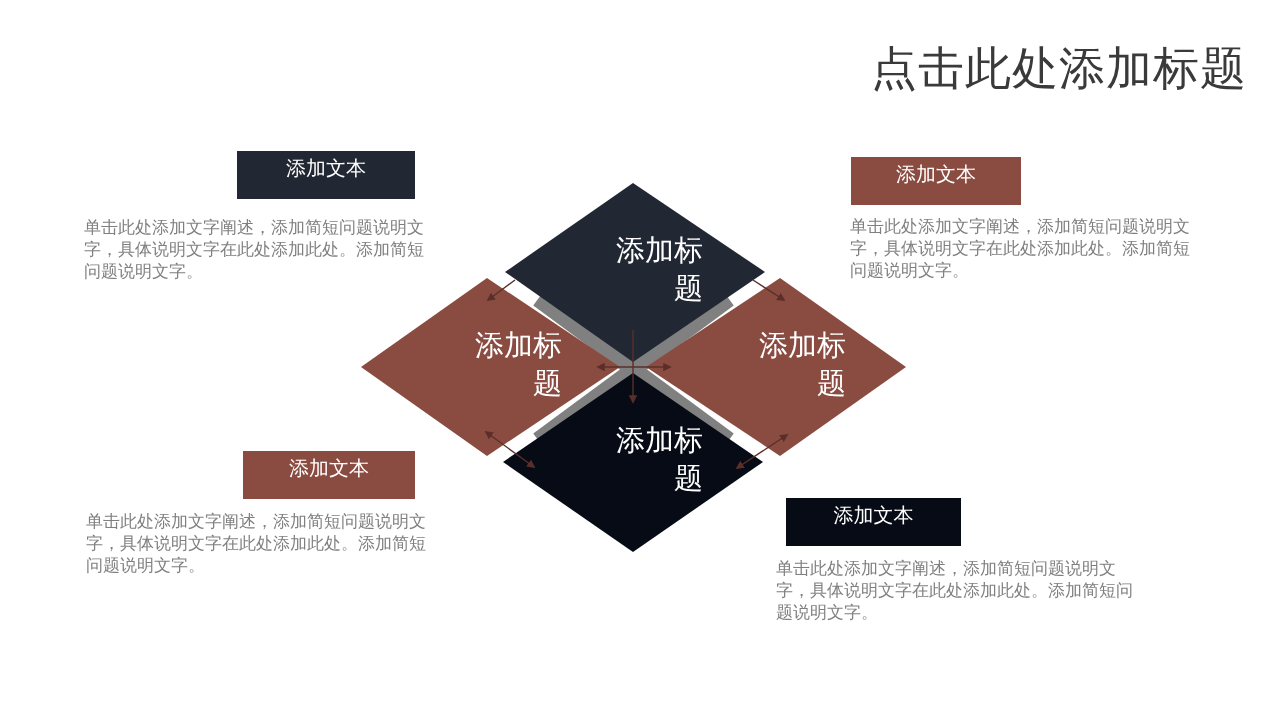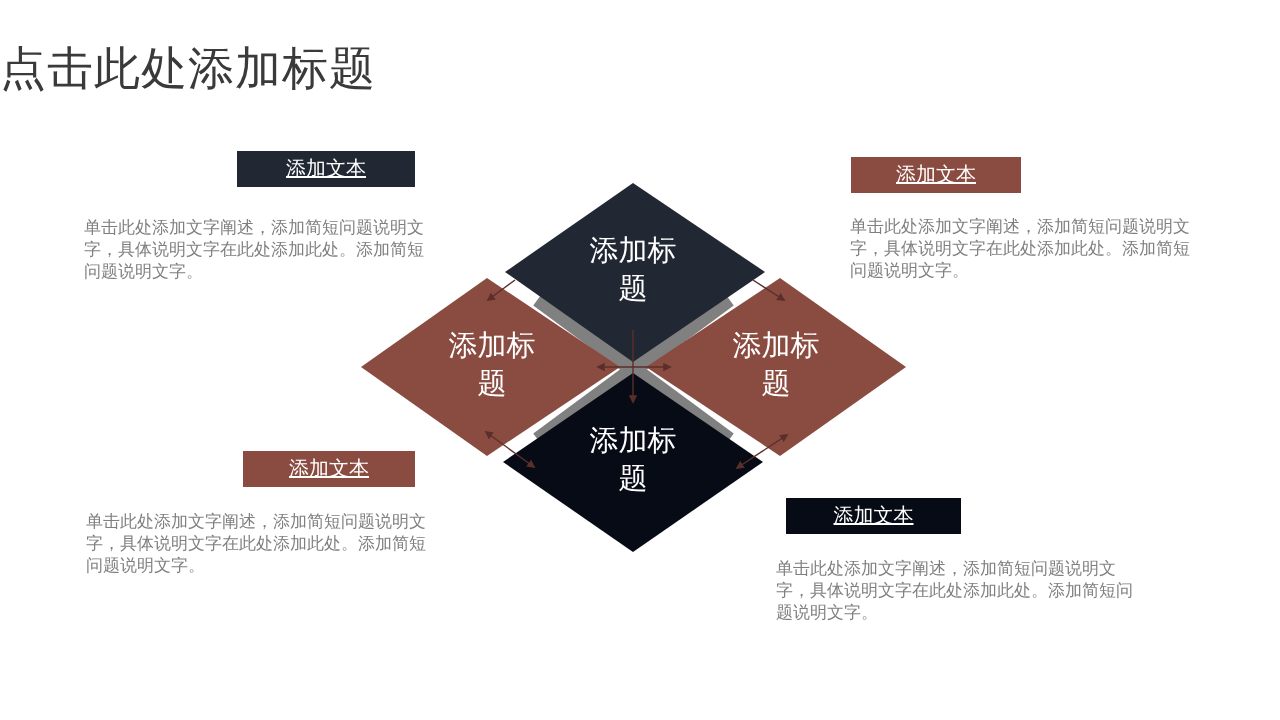--- a/index.html
+++ b/index.html
@@ -1,21 +1,21 @@
 <!DOCTYPE html>
 <html><head>
 <meta charset="utf-8">
 <style>
   html,body{margin:0;padding:0;}
   body{width:1280px;height:720px;background:#ffffff;position:relative;overflow:hidden;font-family:"DejaVu Sans","Liberation Sans",sans-serif;}
-  .title{position:absolute;left:0;width:1247px;top:38px;text-align:left;font-family:"DejaVu Serif","Liberation Serif",serif;font-size:46px;color:#3a3a3a;letter-spacing:1px;}
-  .tag{position:absolute;height:36px;line-height:34px;color:#ffffff;font-size:20px;text-align:center;text-decoration:underline;}
+  .title{position:absolute;left:0;width:1247px;top:38px;text-align:right;font-family:"DejaVu Serif","Liberation Serif",serif;font-size:46px;color:#3a3a3a;letter-spacing:1px;}
+  .tag{position:absolute;height:48px;line-height:34px;color:#ffffff;font-size:20px;text-align:center;}
   .desc{position:absolute;font-size:17px;line-height:22px;color:#7f7f7f;width:340px;}
   svg{position:absolute;left:0;top:0;}
-  .dtext{position:absolute;width:140px;text-align:center;color:#ffffff;font-size:29px;line-height:38px;}
+  .dtext{position:absolute;width:140px;text-align:right;color:#ffffff;font-size:29px;line-height:38px;}
 </style>
 </head>
 <body>
 
 <div class="title">点击此处添加标题</div>
 
 <svg width="1280" height="720">
   <defs>
     <marker id="ah" viewBox="0 0 10 10" refX="8" refY="5" markerWidth="6" markerHeight="6" orient="auto-start-reverse">
       <path d="M0,0 L10,5 L0,10 z" fill="#5a2f2a"></path>

